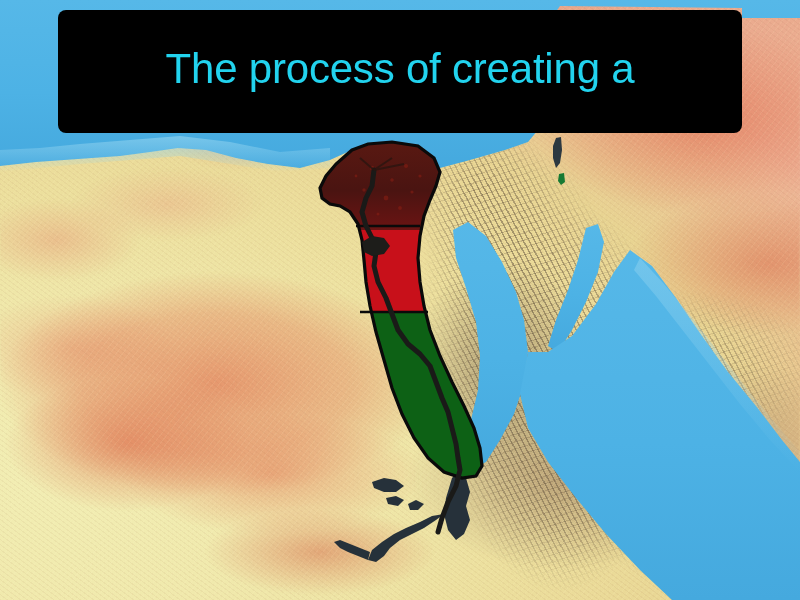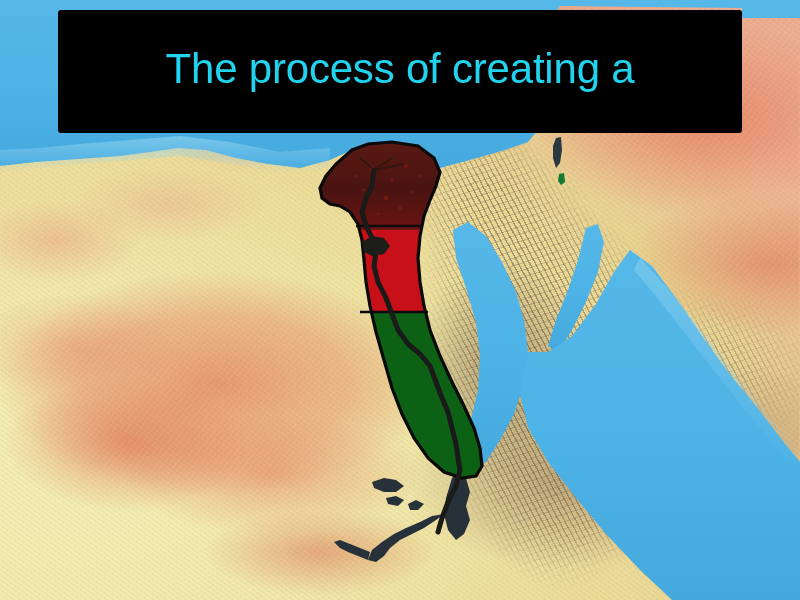--- a/index.html
+++ b/index.html
@@ -89,21 +89,21 @@
 
   
   .nile-overlay{position:absolute;inset:0;}
 
   
   .caption{
     position:absolute;
     left:58px; top:10px;
     width:684px; height:123px;
     background:#000;
-    border-radius:3px;
+    border-radius:8px;
     display:flex;
     flex-direction:column;
     align-items:center;
     justify-content:center;
     box-sizing:border-box;
     padding:2px 14px 8px 14px;
   }
   .caption-line{
     color:#22d3ee;
     font-size:42px;

